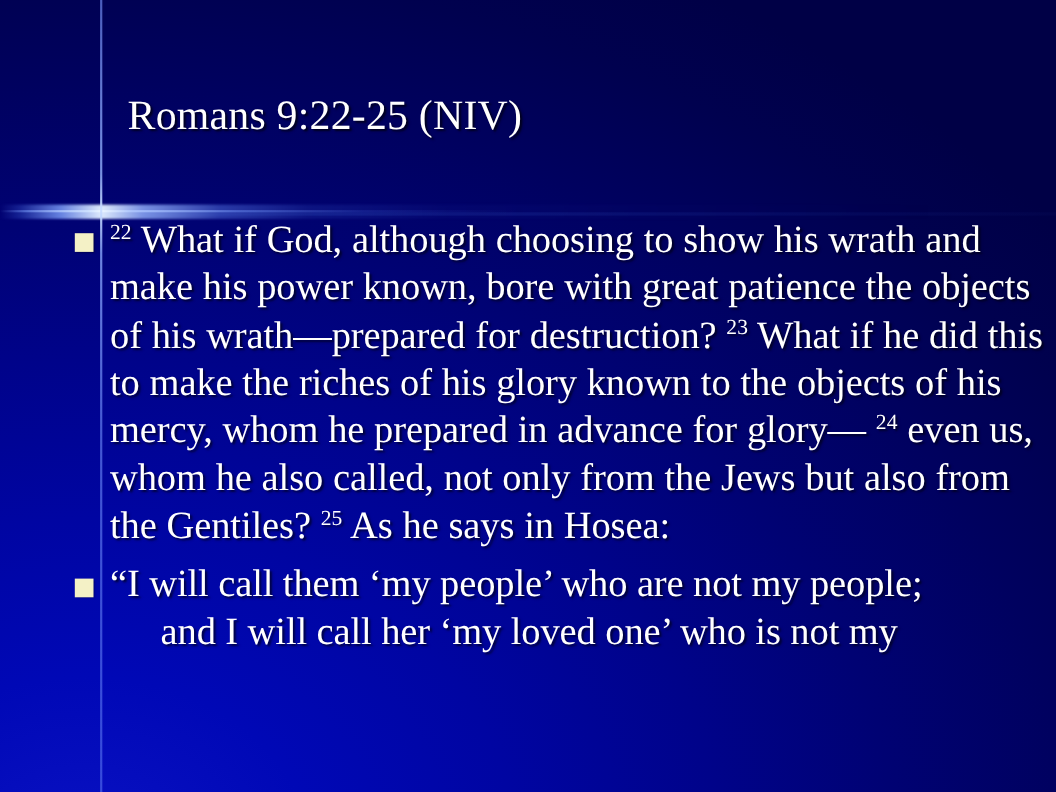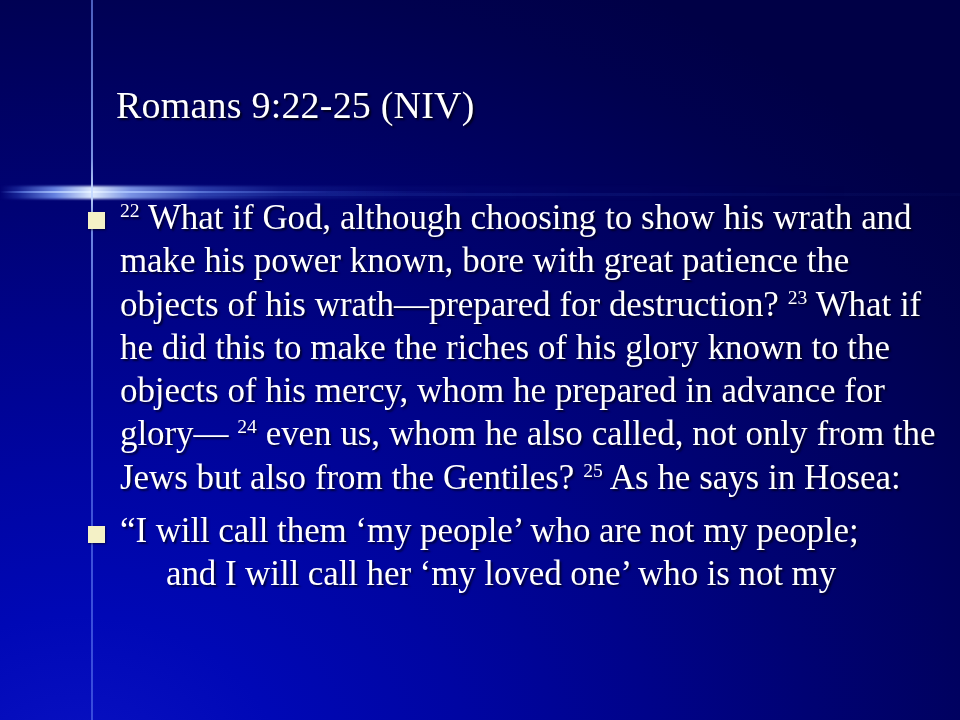--- a/index.html
+++ b/index.html
@@ -108,21 +108,20 @@
   #body {
     position: absolute;
     left: 0;
     top: 196px;
     width: 960px;
   }
   .bullet-row {
     position: relative;
     padding-left: 100px;
     padding-right: 4px;
-    margin-left: 20px;
   }
   .bullet-row + .bullet-row { margin-top: 10px; }
 
   .bullet-mark {
     position: absolute;
     left: 68px;
     width: 17px;
     height: 17px;
     background: #f4f1c6;
     box-shadow: 1px 1px 2px rgba(0,0,0,0.55);

